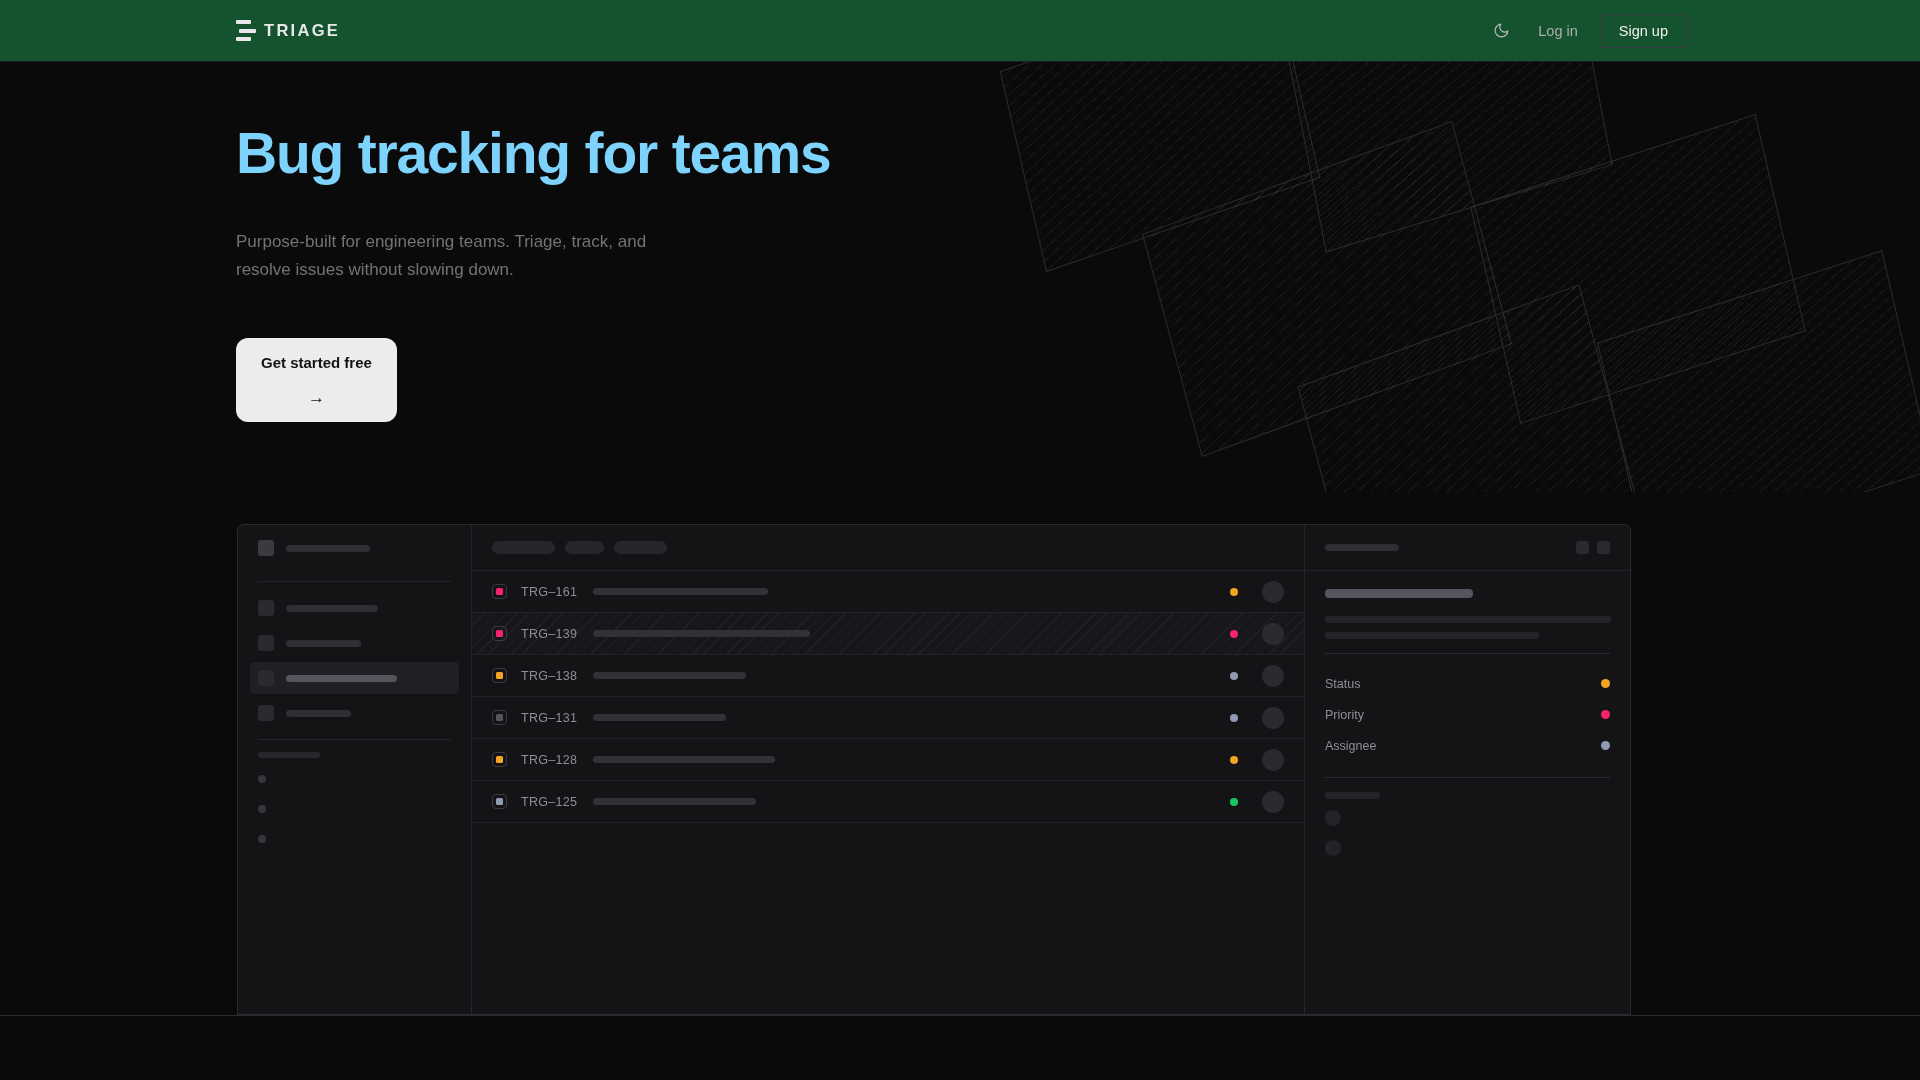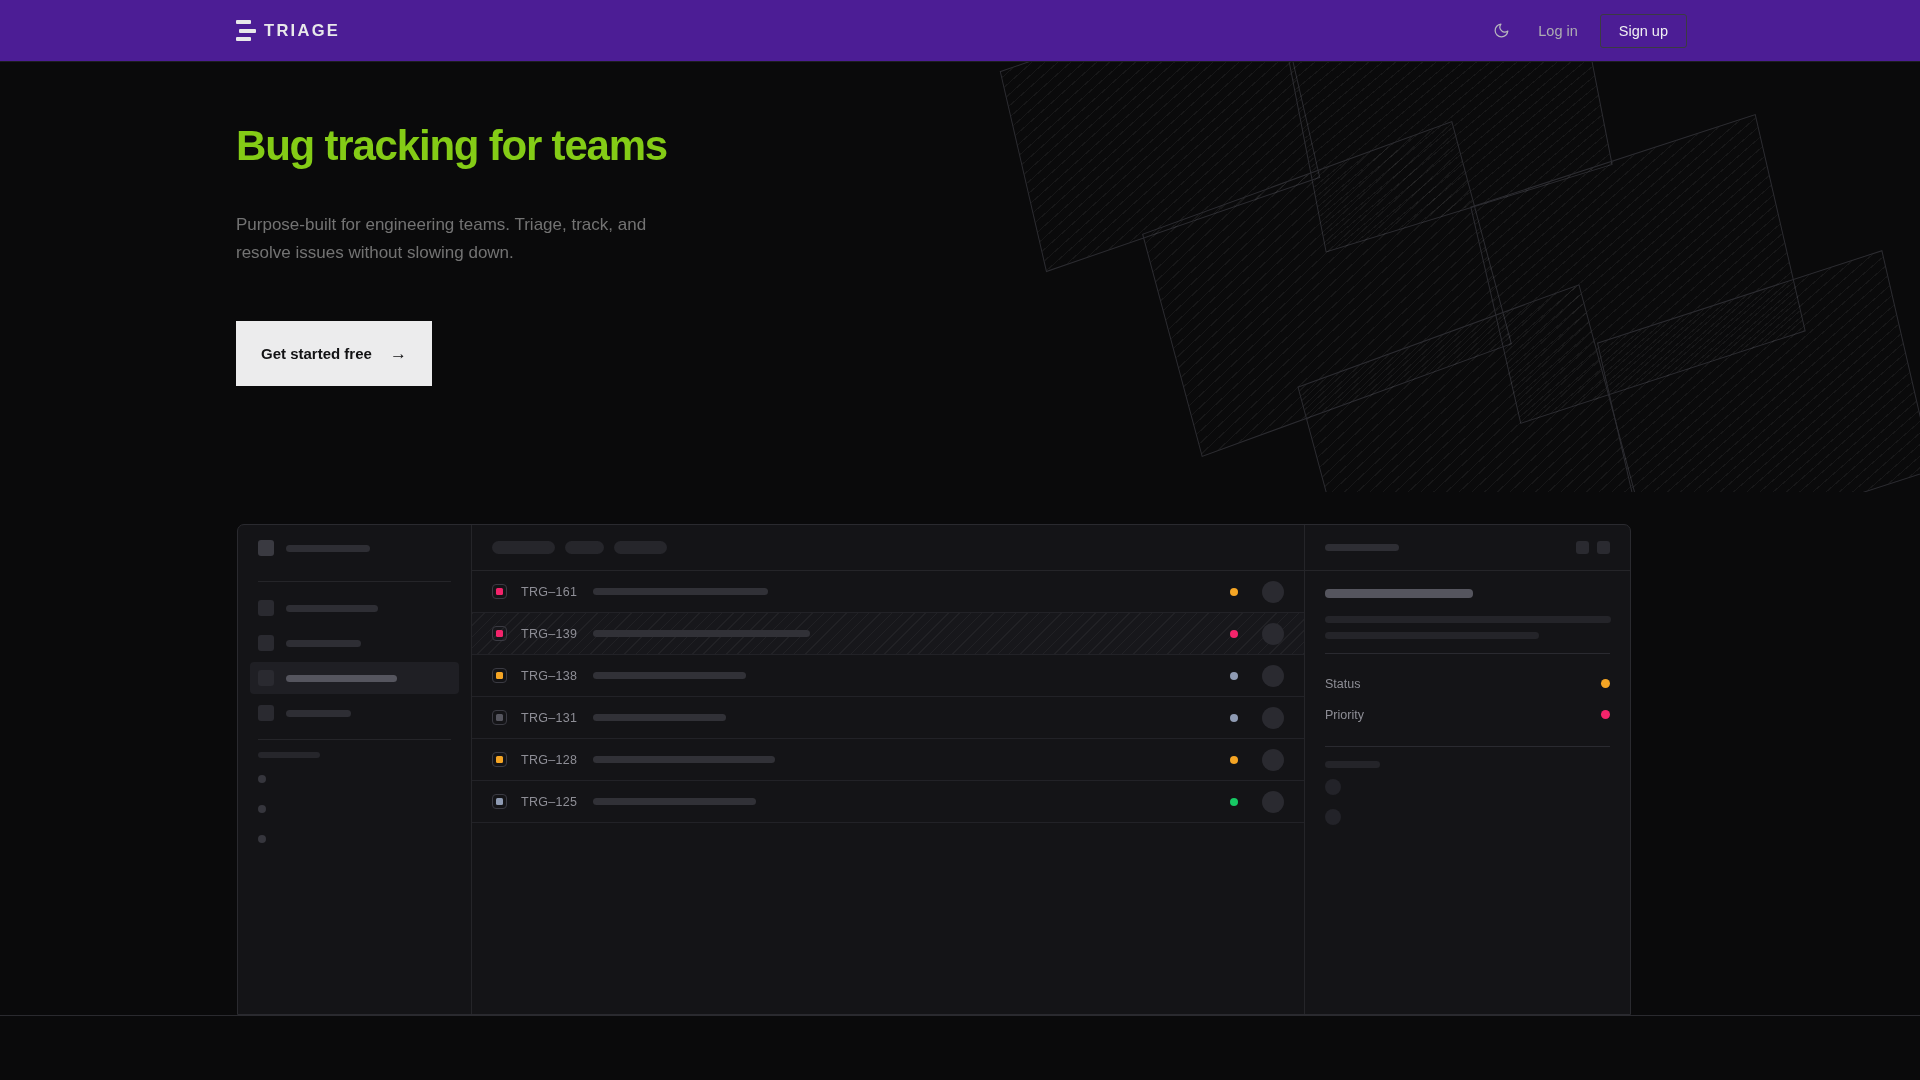--- a/index.html
+++ b/index.html
@@ -18,21 +18,21 @@
     height: 1080px;
     background: #0a0a0b;
   }
 
   
   .header {
     position: absolute;
     top: 0; left: 0;
     width: 1920px;
     height: 62px;
-    background: #4c1d95;
+    background: #14532d;
     border-bottom: 1px solid #1d1d20;
     display: flex;
     align-items: center;
     z-index: 30;
   }
   .brand {
     position: absolute;
     left: 236px;
     display: flex;
     align-items: center;
@@ -114,22 +114,22 @@
   .slab-f { width: 300px; height: 225px; left: 1615px; top: 232px; transform: rotate(-18deg) skewX(-5deg); }
 
   
   .hero {
     position: absolute;
     left: 236px;
     top: 122px;
     z-index: 10;
   }
   .hero h1 {
-    color: #84cc16;
-    font-size: 42px;
+    color: #7dd3fc;
+    font-size: 57px;
     line-height: 1.12;
     font-weight: 700;
     letter-spacing: -1.2px;
     max-width: 640px;
   }
   .hero p {
     margin-top: 42px;
     color: #737373;
     font-size: 17px;
     line-height: 1.65;
@@ -137,25 +137,26 @@
   }
   .cta {
     margin-top: 54px;
     display: inline-flex;
     align-items: center;
     gap: 18px;
     background: #ececed;
     color: #121214;
     font-size: 15px;
     font-weight: 700;
-    padding: 24px 25px;
+    padding: 16px 25px;
     border: none;
-    border-radius: 0;
+    border-radius: 12px;
     cursor: pointer;
     font-family: inherit;
+    flex-direction: column;
   }
   .cta .arrow { font-size: 17px; line-height: 1; }
 
   
   .mockup {
     position: absolute;
     left: 237px;
     top: 524px;
     width: 1394px;
     height: 491px;
@@ -451,20 +452,24 @@
         <div class="mk-hr"></div>
         <div id="meta-slot">
             <div class="meta-row">
               <span class="meta-label">Status</span>
               <span class="meta-dot" style="background:#f5a524"></span>
             </div>
             <div class="meta-row">
               <span class="meta-label">Priority</span>
               <span class="meta-dot" style="background:#f3246b"></span>
             </div>
+            <div class="meta-row">
+              <span class="meta-label">Assignee</span>
+              <span class="meta-dot" style="background:#8f9bb3"></span>
+            </div>
           </div>
         <div class="mk-hr" style="margin-top:16px"></div>
         <div class="bar dark" style="width:55px;margin:6px 0 4px"></div>
         <div id="cmt-slot">
             <div class="cmt">
               <span class="cmt-av"></span>
             </div>
             <div class="cmt">
               <span class="cmt-av"></span>
             </div>

